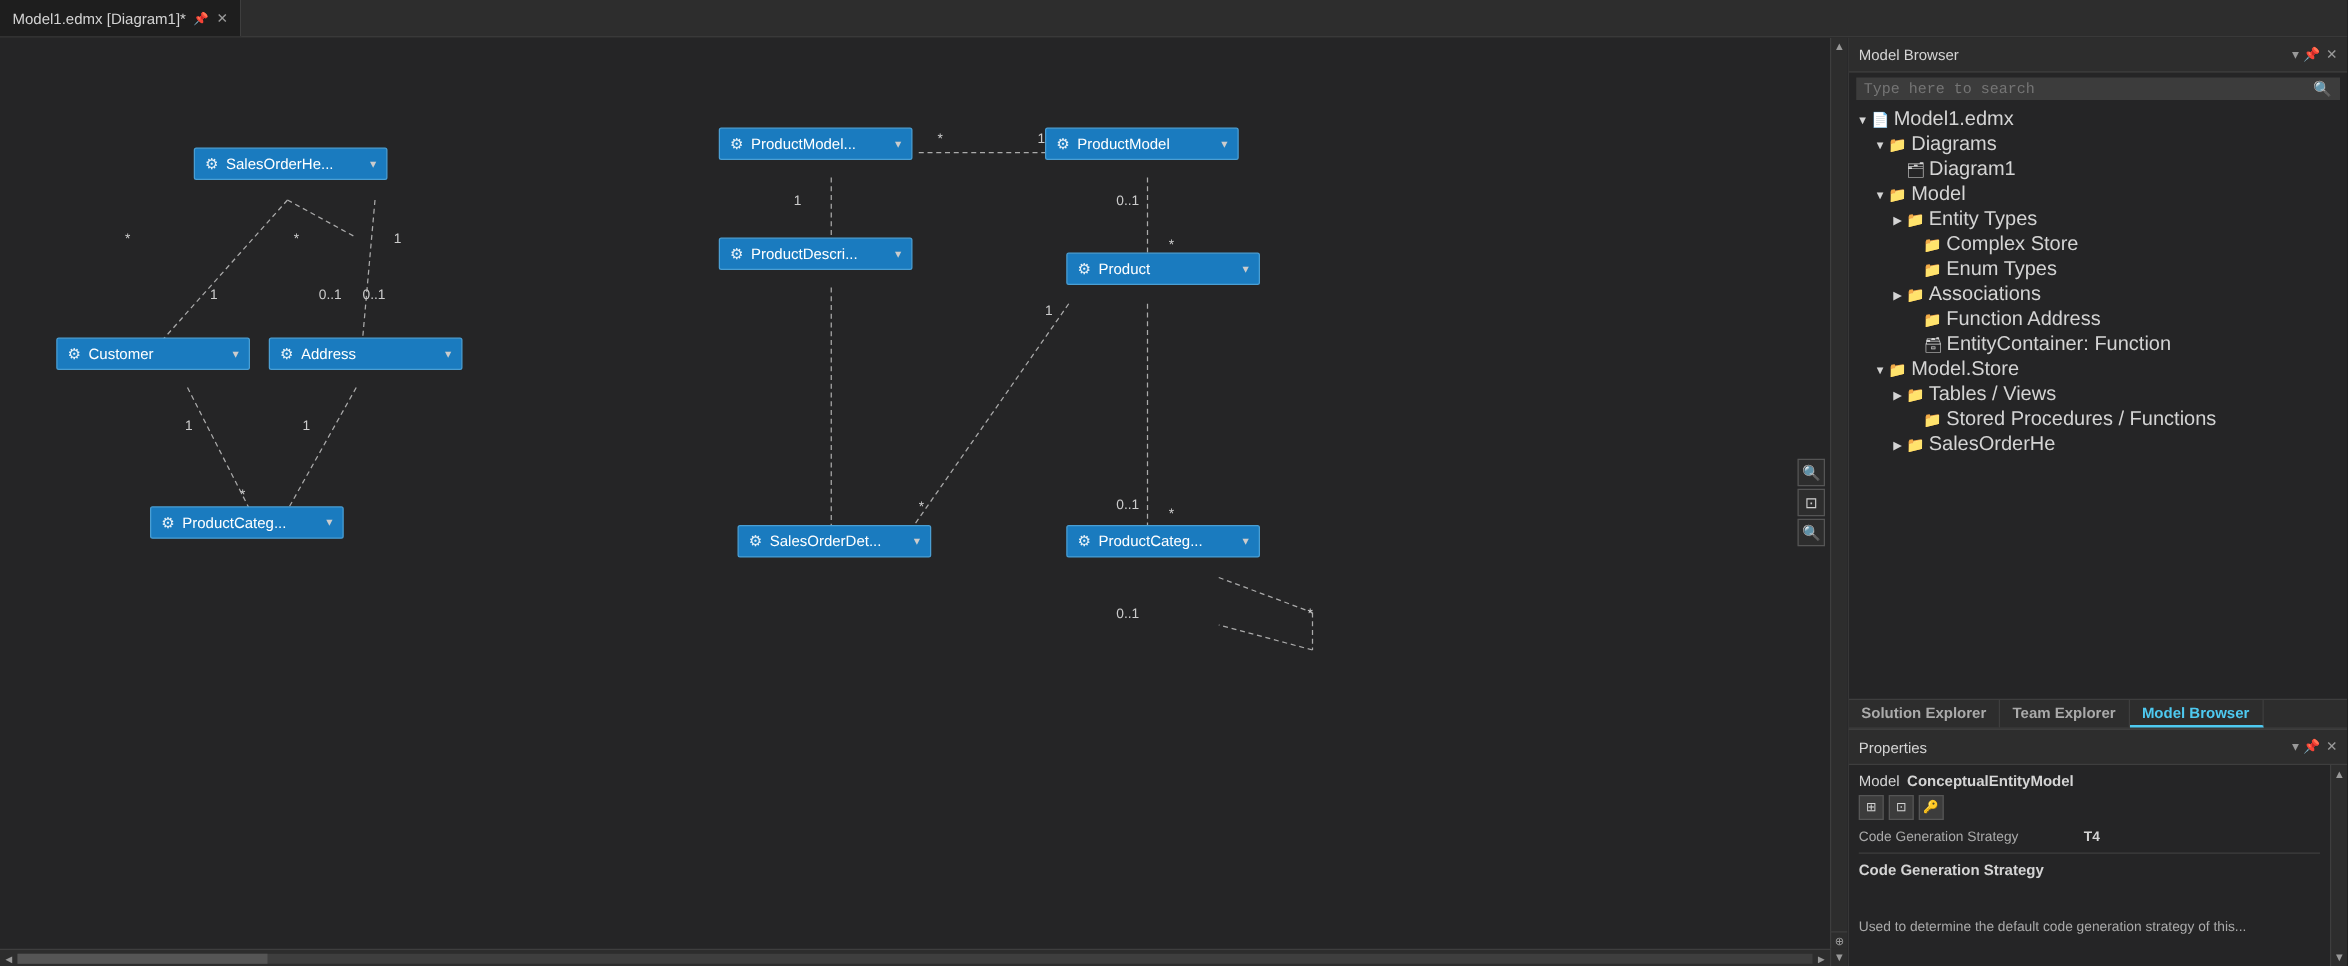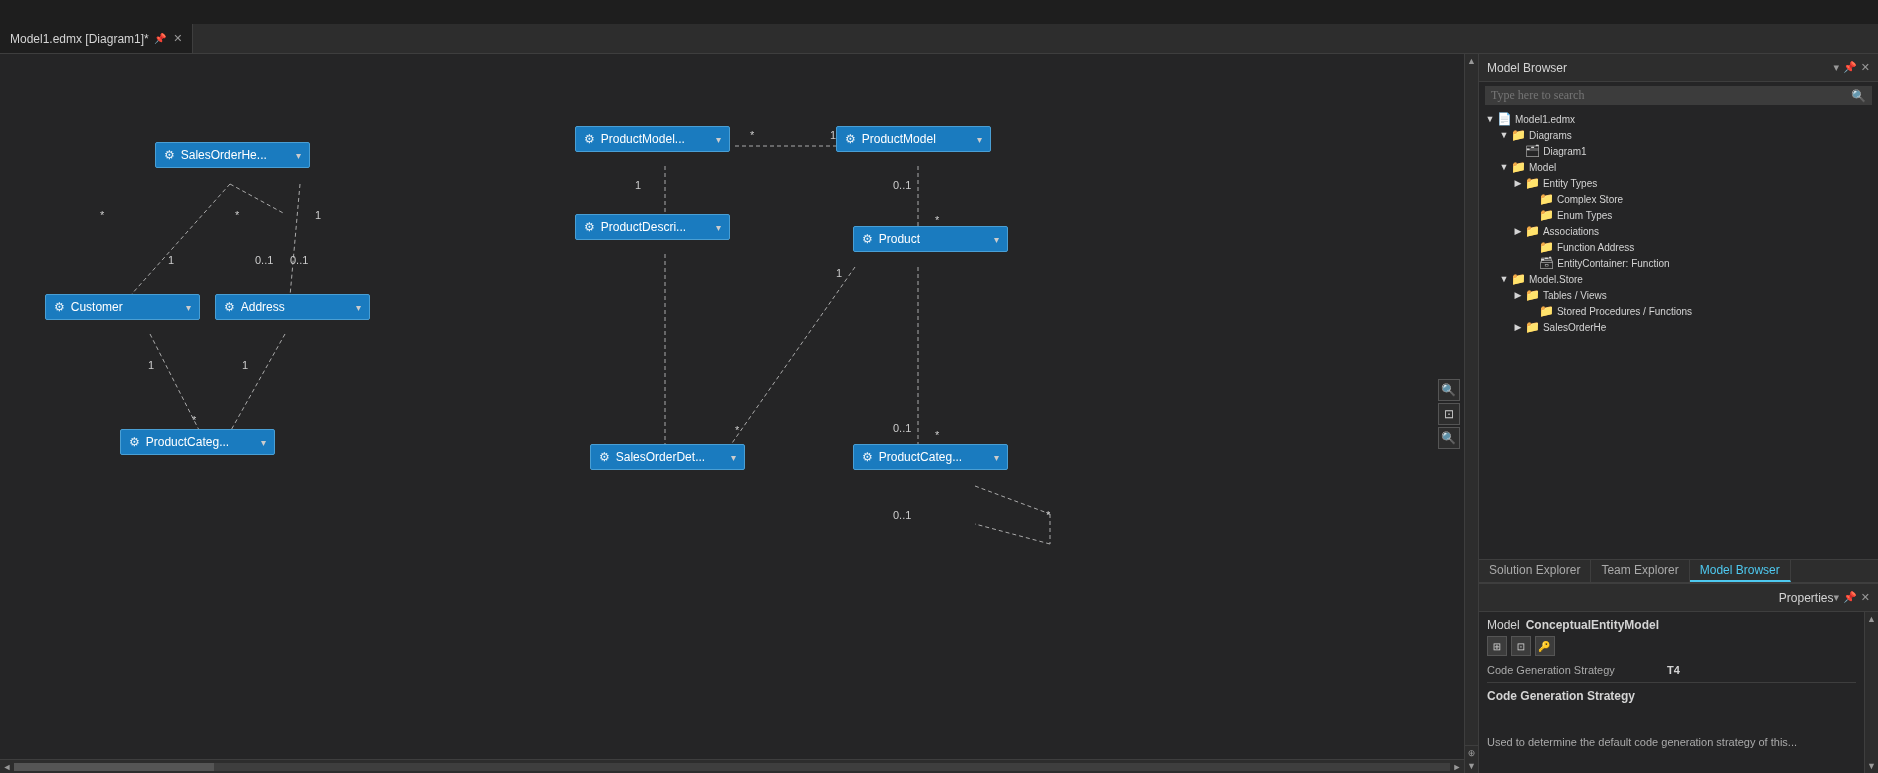--- a/index.html
+++ b/index.html
@@ -16,21 +16,20 @@
     }
 
     
     .tab-bar {
       background: #2d2d2d;
       display: flex;
       align-items: center;
       height: 30px;
       border-bottom: 1px solid #3e3e3e;
       flex-shrink: 0;
-      margin-top: 24px;
     }
     .tab {
       display: flex;
       align-items: center;
       padding: 0 10px;
       height: 100%;
       background: #1e1e1e;
       color: #d4d4d4;
       font-size: 12px;
       gap: 6px;
@@ -114,21 +113,21 @@
       padding: 2px 6px;
       flex-shrink: 0;
     }
     .search-input {
       background: transparent;
       border: none;
       outline: none;
       color: #e5e5e5;
       font-size: 12px;
       flex: 1;
-      font-family: Liberation Serif, serif;
+      font-family: Liberation Mono, monospace;
     }
     .search-icon {
       color: #aaa;
       font-size: 12px;
     }
 
     
     .tree-container {
       flex: 1;
       overflow-y: auto;
@@ -153,32 +152,33 @@
       color: #d4d4d4;
     }
     .tree-arrow.open::before { content: '▼'; }
     .tree-arrow.closed::before { content: '▶'; }
     .tree-arrow.none::before { content: ''; }
     .tree-icon {
       margin-right: 3px;
       font-size: 12px;
     }
     .tree-label {
-      font-size: 10px;
+      font-size: 16px;
       color: #d4d4d4;
     }
 
     
     .bottom-tabs {
       display: flex;
       background: #2d2d2d;
       border-top: 1px solid #3e3e3e;
       border-bottom: 1px solid #3e3e3e;
       height: 24px;
       flex-shrink: 0;
+      font-weight: bold;
     }
     .bottom-tab {
       padding: 3px 10px;
       font-size: 12px;
       color: #aaa;
       cursor: pointer;
       border-right: 1px solid #3e3e3e;
     }
     .bottom-tab.active {
       color: #4ec9f0;
@@ -191,21 +191,21 @@
       border-top: 1px solid #3e3e3e;
       display: flex;
       flex-direction: column;
       flex-shrink: 0;
     }
     .props-header {
       background: #2d2d2d;
       padding: 4px 8px;
       display: flex;
       align-items: center;
-      justify-content: flex-end;
+      justify-content: space-between;
       border-bottom: 1px solid #3e3e3e;
       height: 28px;
     }
     .props-title {
       font-size: 12px;
       color: #d4d4d4;
     }
     .props-content {
       flex: 1;
       padding: 6px 8px;

